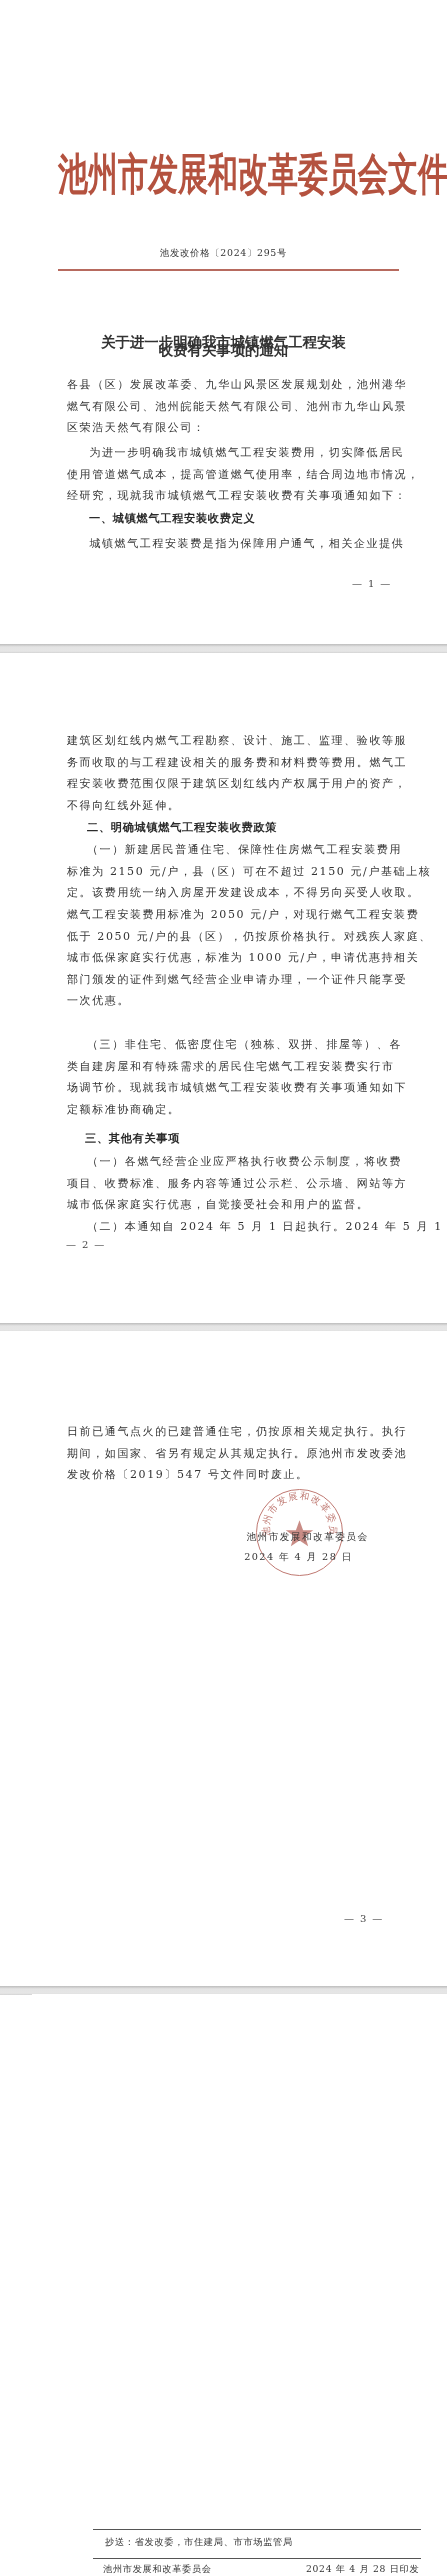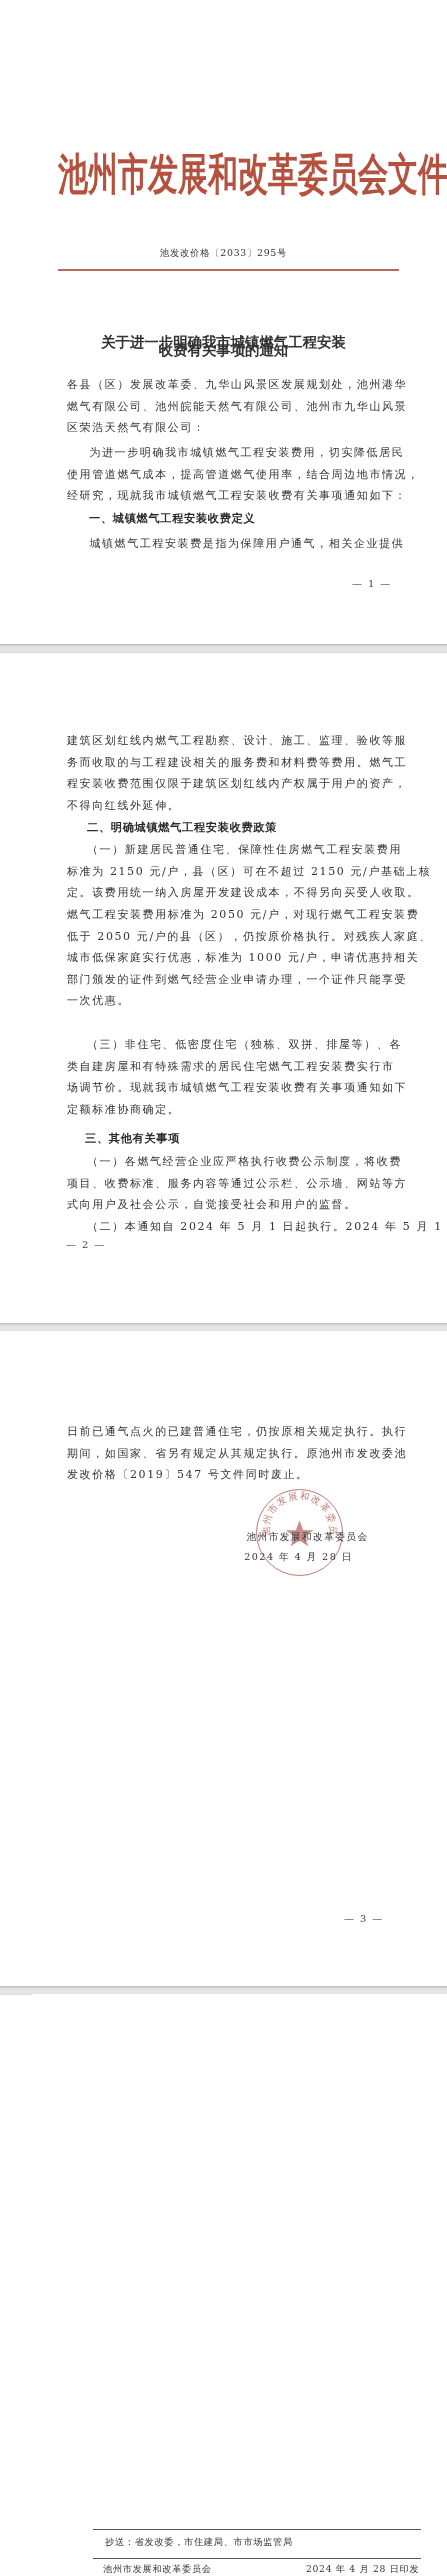--- a/index.html
+++ b/index.html
@@ -24,21 +24,21 @@
   .stamp-text { position:absolute; left:0; top:0; width:85px; height:85px; }
   .sign { left:0; width:447px; text-align:center; font-size:9.7px; color:#333; letter-spacing:1.4px; }
   .footer-rule { left:61px; width:328px; height:0.7px; background:#555; }
   .footer-text { font-size:9.2px; color:#333; letter-spacing:0.7px; }
 </style>
 </head>
 <body>
 
 <div class="page" style="top:0;height:644px;">
   <div class="abs red-title">池州市发展和改革委员会文件</div>
-  <div class="abs docnum">池发改价格〔2033〕295号</div>
+  <div class="abs docnum">池发改价格〔2024〕295号</div>
   <div class="abs red-rule"></div>
 
   <div class="abs title" style="top:320px;margin-top:13px;">关于进一步明确我市城镇燃气工程安装</div>
   <div class="abs title" style="top:341px;">收费有关事项的通知</div>
 
   <div class="abs para" style="top:442px;">
     <span class="para-line" style="padding-left:22.4px;">为进一步明确我市城镇燃气工程安装费用，切实降低居民</span>
     <span class="para-line">使用管道燃气成本，提高管道燃气使用率，结合周边地市情况，</span>
     <span class="para-line">经研究，现就我市城镇燃气工程安装收费有关事项通知如下：</span>
   </div>
@@ -89,21 +89,21 @@
     <span class="para-line">类自建房屋和有特殊需求的居民住宅燃气工程安装费实行市</span>
     <span class="para-line">场调节价。现就我市城镇燃气工程安装收费有关事项通知如下</span>
     <span class="para-line">定额标准协商确定。</span>
   </div>
 
   <div class="abs heading" style="left:85px;top:478px;">三、其他有关事项</div>
 
   <div class="abs para" style="top:498px;">
     <span class="para-line" style="padding-left:20px;">（一）各燃气经营企业应严格执行收费公示制度，将收费</span>
     <span class="para-line">项目、收费标准、服务内容等通过公示栏、公示墙、网站等方</span>
-    <span class="para-line">式向用户及社会公示，自觉接受社会和用户的监督。</span>
+    <span class="para-line">城市低保家庭实行优惠，自觉接受社会和用户的监督。</span>
   </div>
 
   <div class="abs para" style="top:563px;">
     <span class="para-line" style="padding-left:20px;">（二）本通知自 2024 年 5 月 1 日起执行。2024 年 5 月 1</span>
   </div>
 
   <div class="abs pagenum" style="left:66px;top:586px;">— 2 —</div>
 </div>
 
 <div class="sep" style="top:1323px;"></div>

